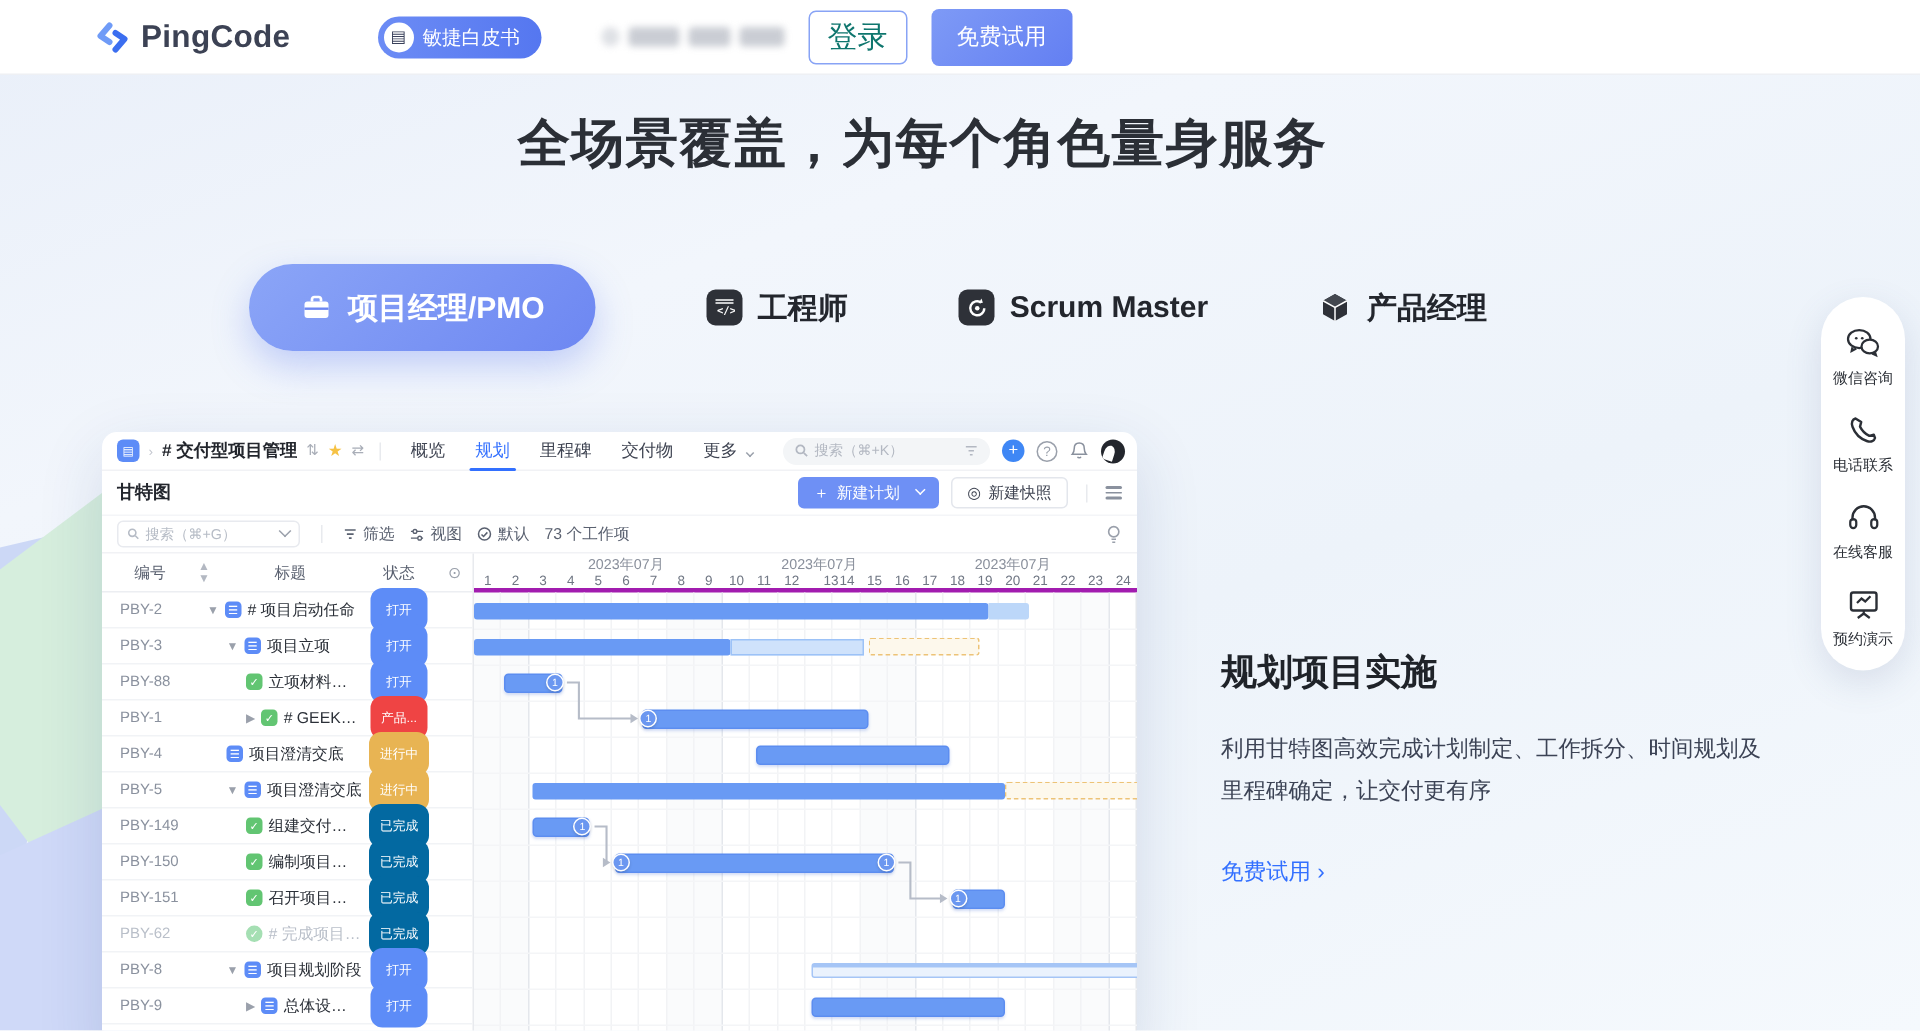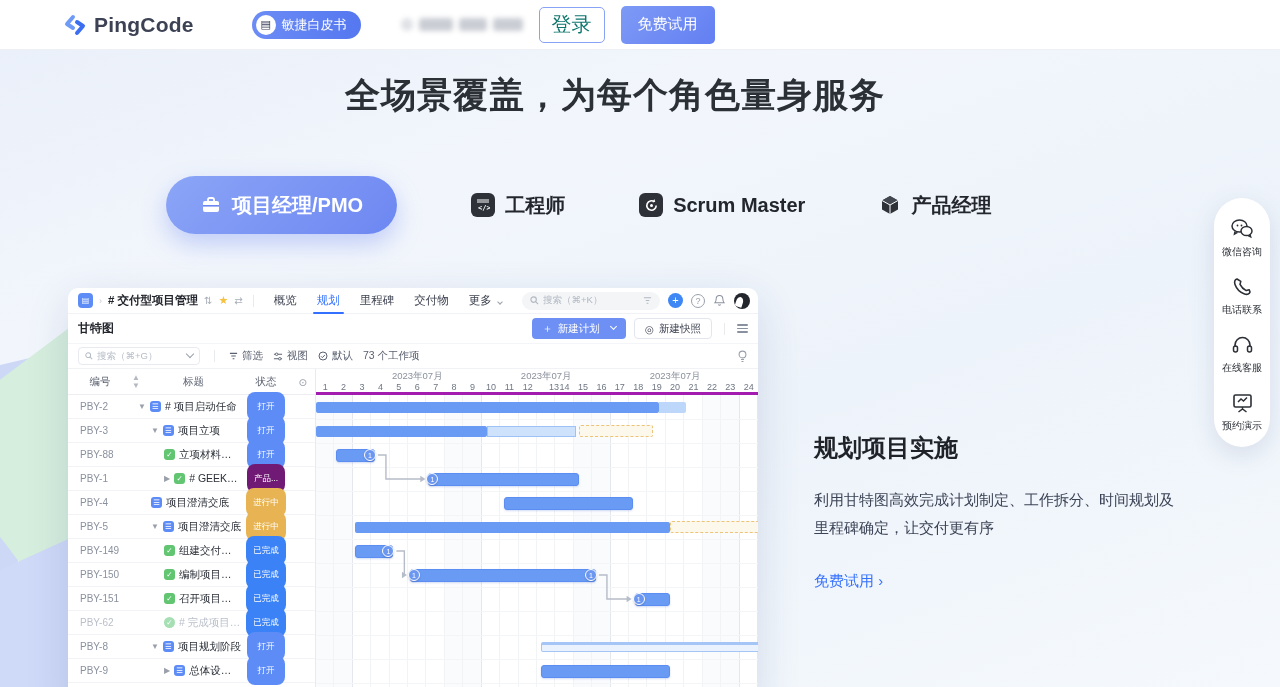--- a/index.html
+++ b/index.html
@@ -82,22 +82,22 @@
   .td-title .tgl { color:#9aa0ab; font-size:8px; flex:none; }
   .wicon { width:11px; height:11px; border-radius:3px; flex:none; display:flex; align-items:center; justify-content:center; font-size:7.5px; color:#fff; }
   .wicon.stage { background:#5d8cf7; }
   .wicon.task { background:#62c572; }
   .wicon.milestone { background:#a5dfb3; border-radius:50%; }
   .td-status { width:50px; display:flex; justify-content:center; }
   .td-gear { width:24px; }
   .pill { min-width:38px; height:29px; border-radius:8px; color:#fff; font-size:8.5px; display:flex; align-items:center; justify-content:center; padding:0 7px; white-space:nowrap; }
   .pill.open { background:#5d8cf7; }
   .pill.progress { background:#e8b453; }
-  .pill.product { background:#701a75; }
-  .pill.done { background:#3b82f6; }
+  .pill.product { background:#ef4444; }
+  .pill.done { background:#0369a1; }
   .dim .td-title, .dim .td-id { color:#b9bfc9; }
   
   .gantt { flex:1; position:relative; overflow:hidden; }
   .g-head { height:26px; border-bottom:3px solid #a21caf; position:relative; }
   .g-month { position:absolute; top:1px; font-size:9.5px; color:#8a909c; transform:translateX(-50%); white-space:nowrap; }
   .g-day { position:absolute; top:13px; font-size:9px; color:#6f7683; transform:translateX(-50%); }
   .g-rows { position:relative; height:calc(100% - 26px); }
   .g-col { position:absolute; top:0; bottom:0; border-right:1px solid #f2f3f5; }
   .g-col.wk { border-right:1px solid #e4e7ec; }
   .g-col.wkend { background:rgba(120,140,170,.035); }

